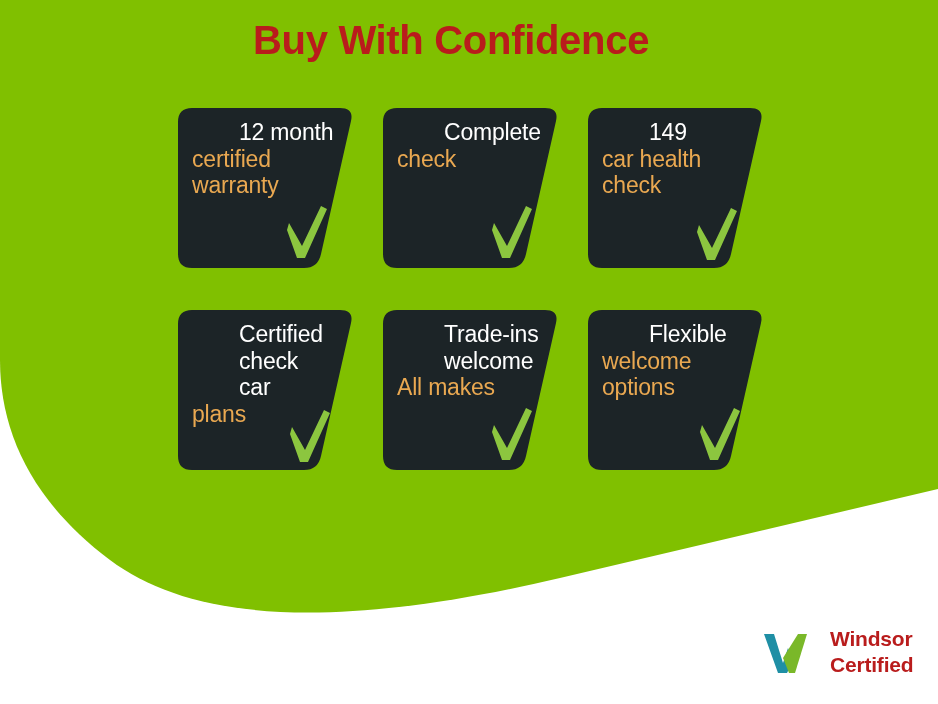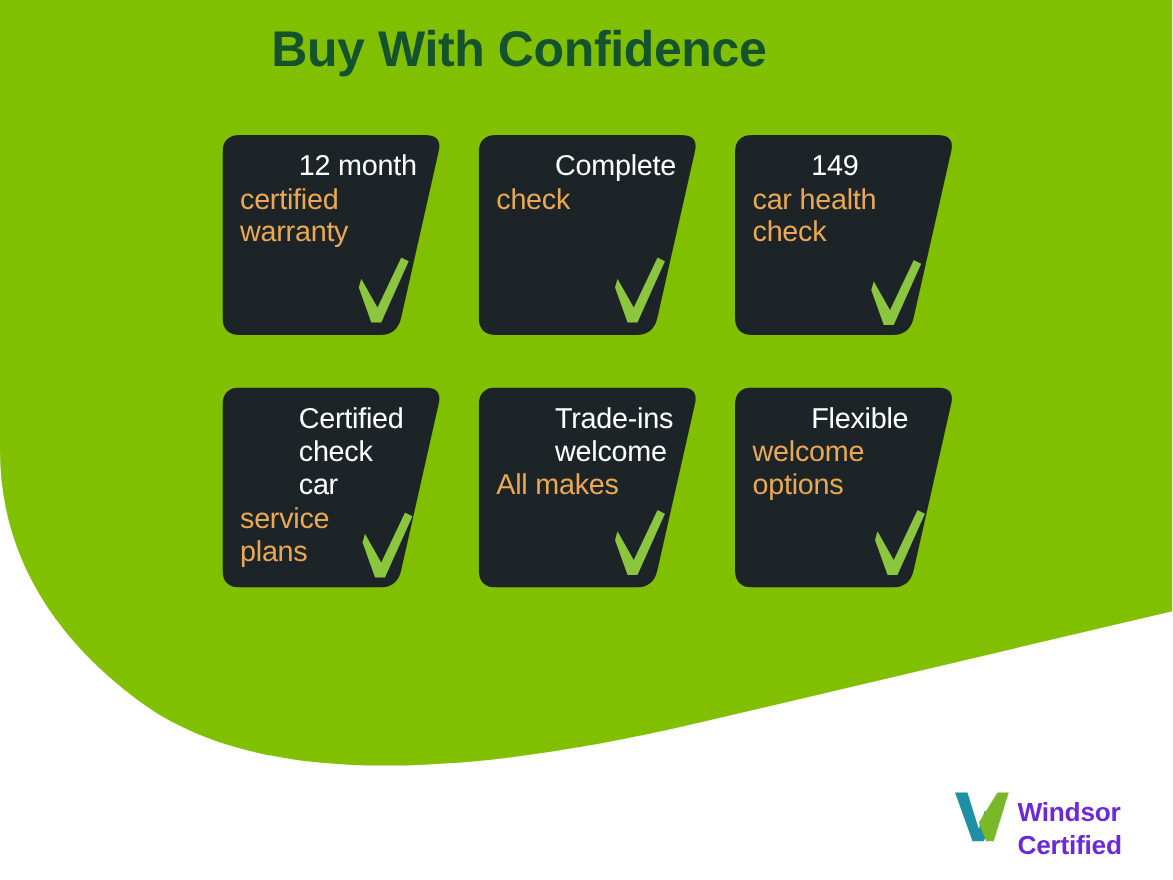--- a/index.html
+++ b/index.html
@@ -29,23 +29,24 @@
 
   
   .page-title {
     position: absolute;
     left: 0;
     top: 18px;
     width: 830px;
     text-align: center;
     font-size: 40px;
     font-weight: bold;
-    color: #14532d;
+    color: #b91c1c;
     letter-spacing: -0.3px;
     line-height: 1.1;
+    padding-left: 36px;
   }
 
   
   .card-grid {
     position: absolute;
     left: 178px;
     top: 108px;
     width: 582px;
   }
   .card-row {
@@ -100,28 +101,27 @@
   }
   .logo-mark {
     position: absolute;
     left: 0;
     top: 2px;
     width: 48px;
     height: 48px;
   }
   .logo-text {
     position: absolute;
-    left: 52px;
+    left: 68px;
     top: 0px;
-    color: #6d28d9;
+    color: #b91c1c;
     font-size: 21px;
     font-weight: bold;
     line-height: 1.25;
     letter-spacing: -0.2px;
-    margin-top: 12px;
   }
   .logo-text span { display: block; }
 </style>
 </head>
 <body>
 
 <div id="stage">
 
   <svg class="green-bg" viewBox="0 0 938 704" aria-hidden="true">
     <path d="M0,0 L938,0 L938,489 L560,578 C330,632 190,620 110,560 C30,500 0,430 0,360 Z" fill="#80c000"></path>
@@ -178,21 +178,20 @@
 
     <div class="card-row">
 
       <div class="card c0">
         <svg class="card-shape" viewBox="0 0 176 160" aria-hidden="true">
           <path d="M14,0 L162,0 Q176,0 173,13 L143,146 Q140,160 126,160 L14,160 Q0,160 0,146 L0,14 Q0,0 14,0 Z" fill="#1c2427"></path>
         </svg>
         <div class="card-text">
           <span class="line-white">Certified</span>
           <span class="line-white">check car</span>
-          <span class="line-gold">service</span>
           <span class="line-gold">plans</span>
         </div>
         <svg class="tick" style="left:108px; top:100px;" viewBox="0 0 46 54" aria-hidden="true">
           <path d="M4,24 L6,17 L19,40 L38,0 L44,3 L22,52 L14,52 Z" fill="#8cc63f"></path>
         </svg>
       </div>
 
       <div class="card c1">
         <svg class="card-shape" viewBox="0 0 176 160" aria-hidden="true">
           <path d="M14,0 L162,0 Q176,0 173,13 L143,146 Q140,160 126,160 L14,160 Q0,160 0,146 L0,14 Q0,0 14,0 Z" fill="#1c2427"></path>

